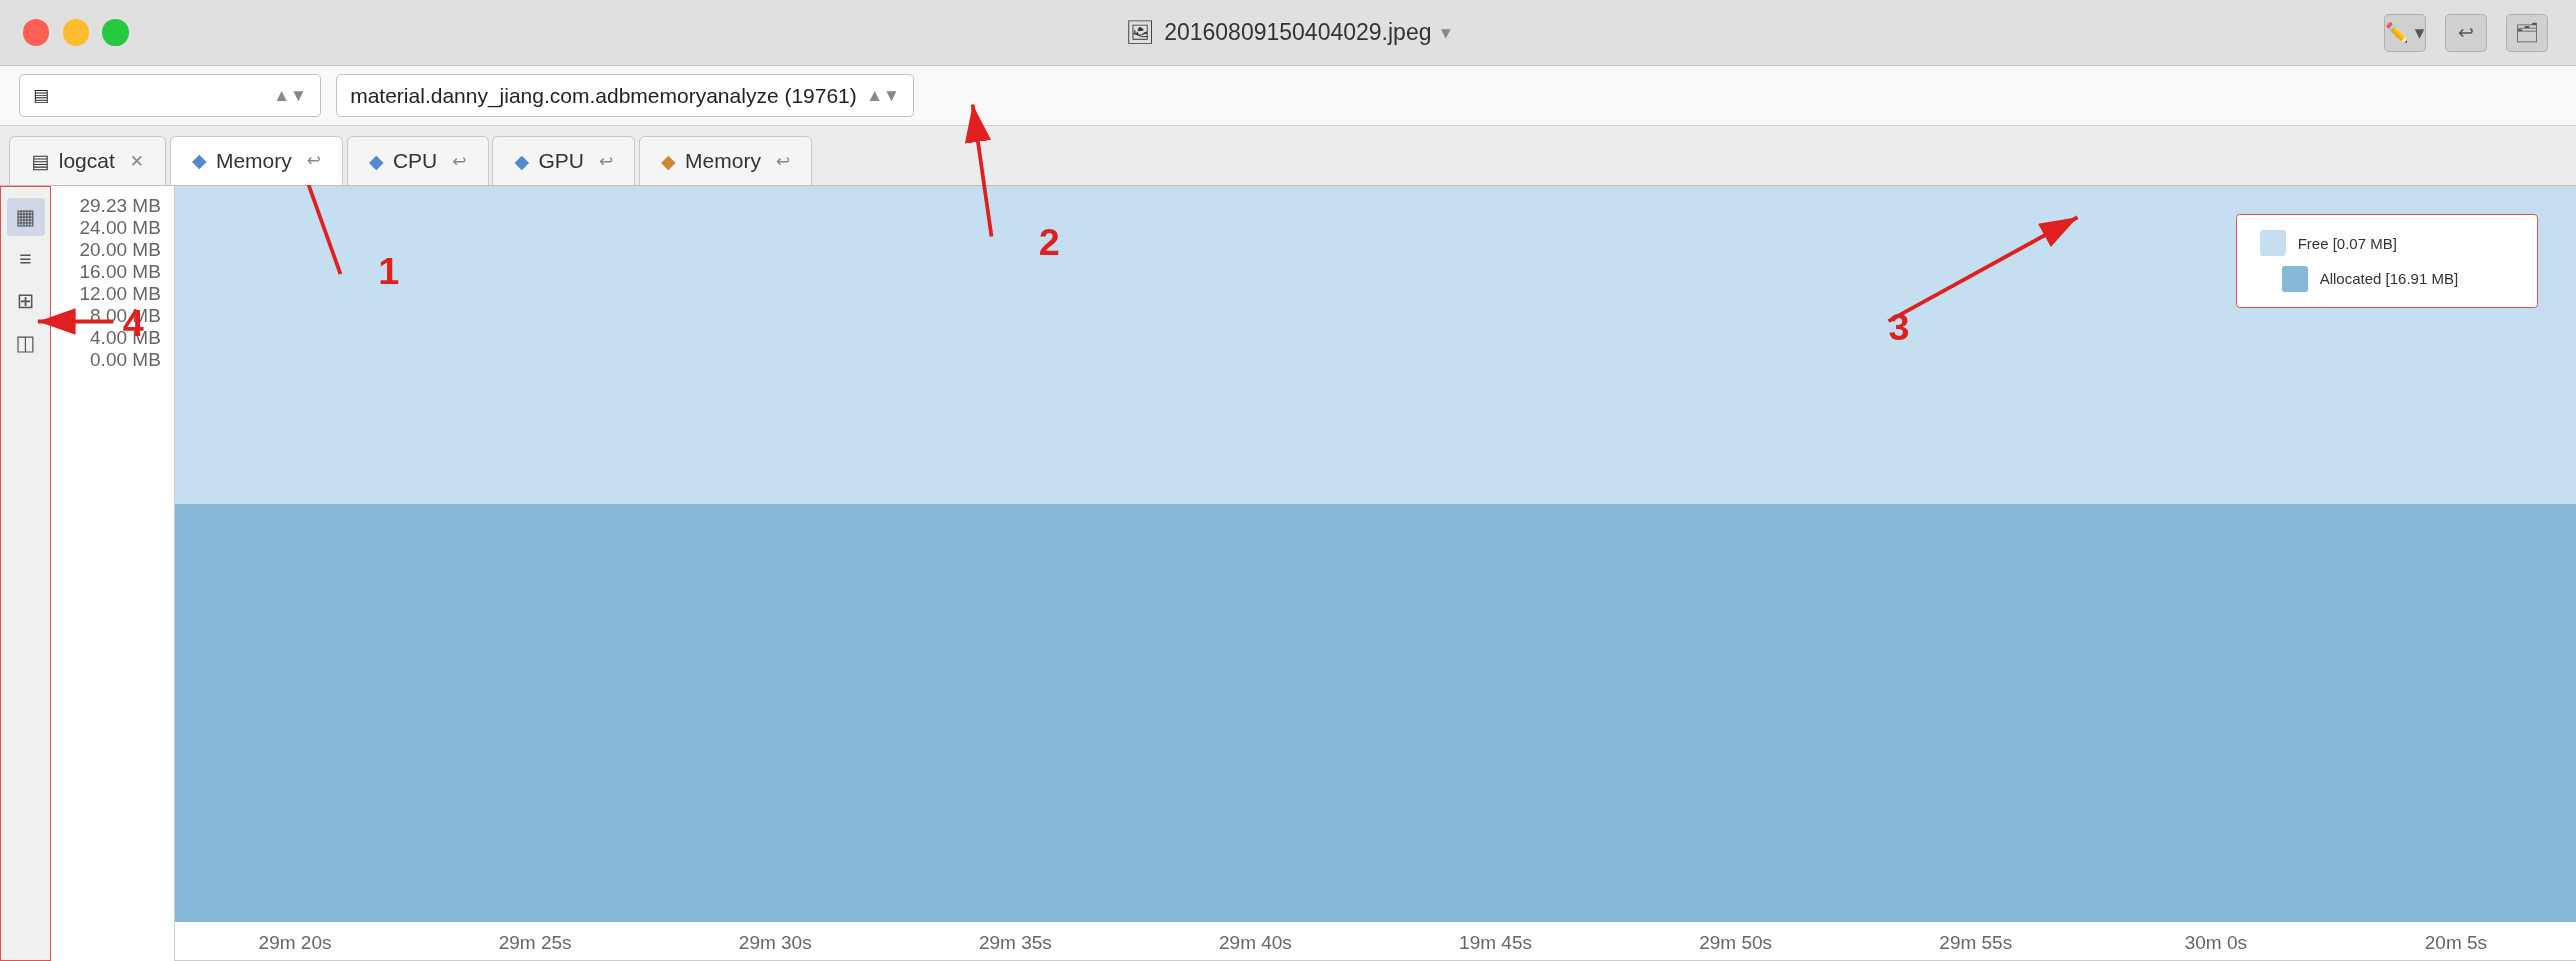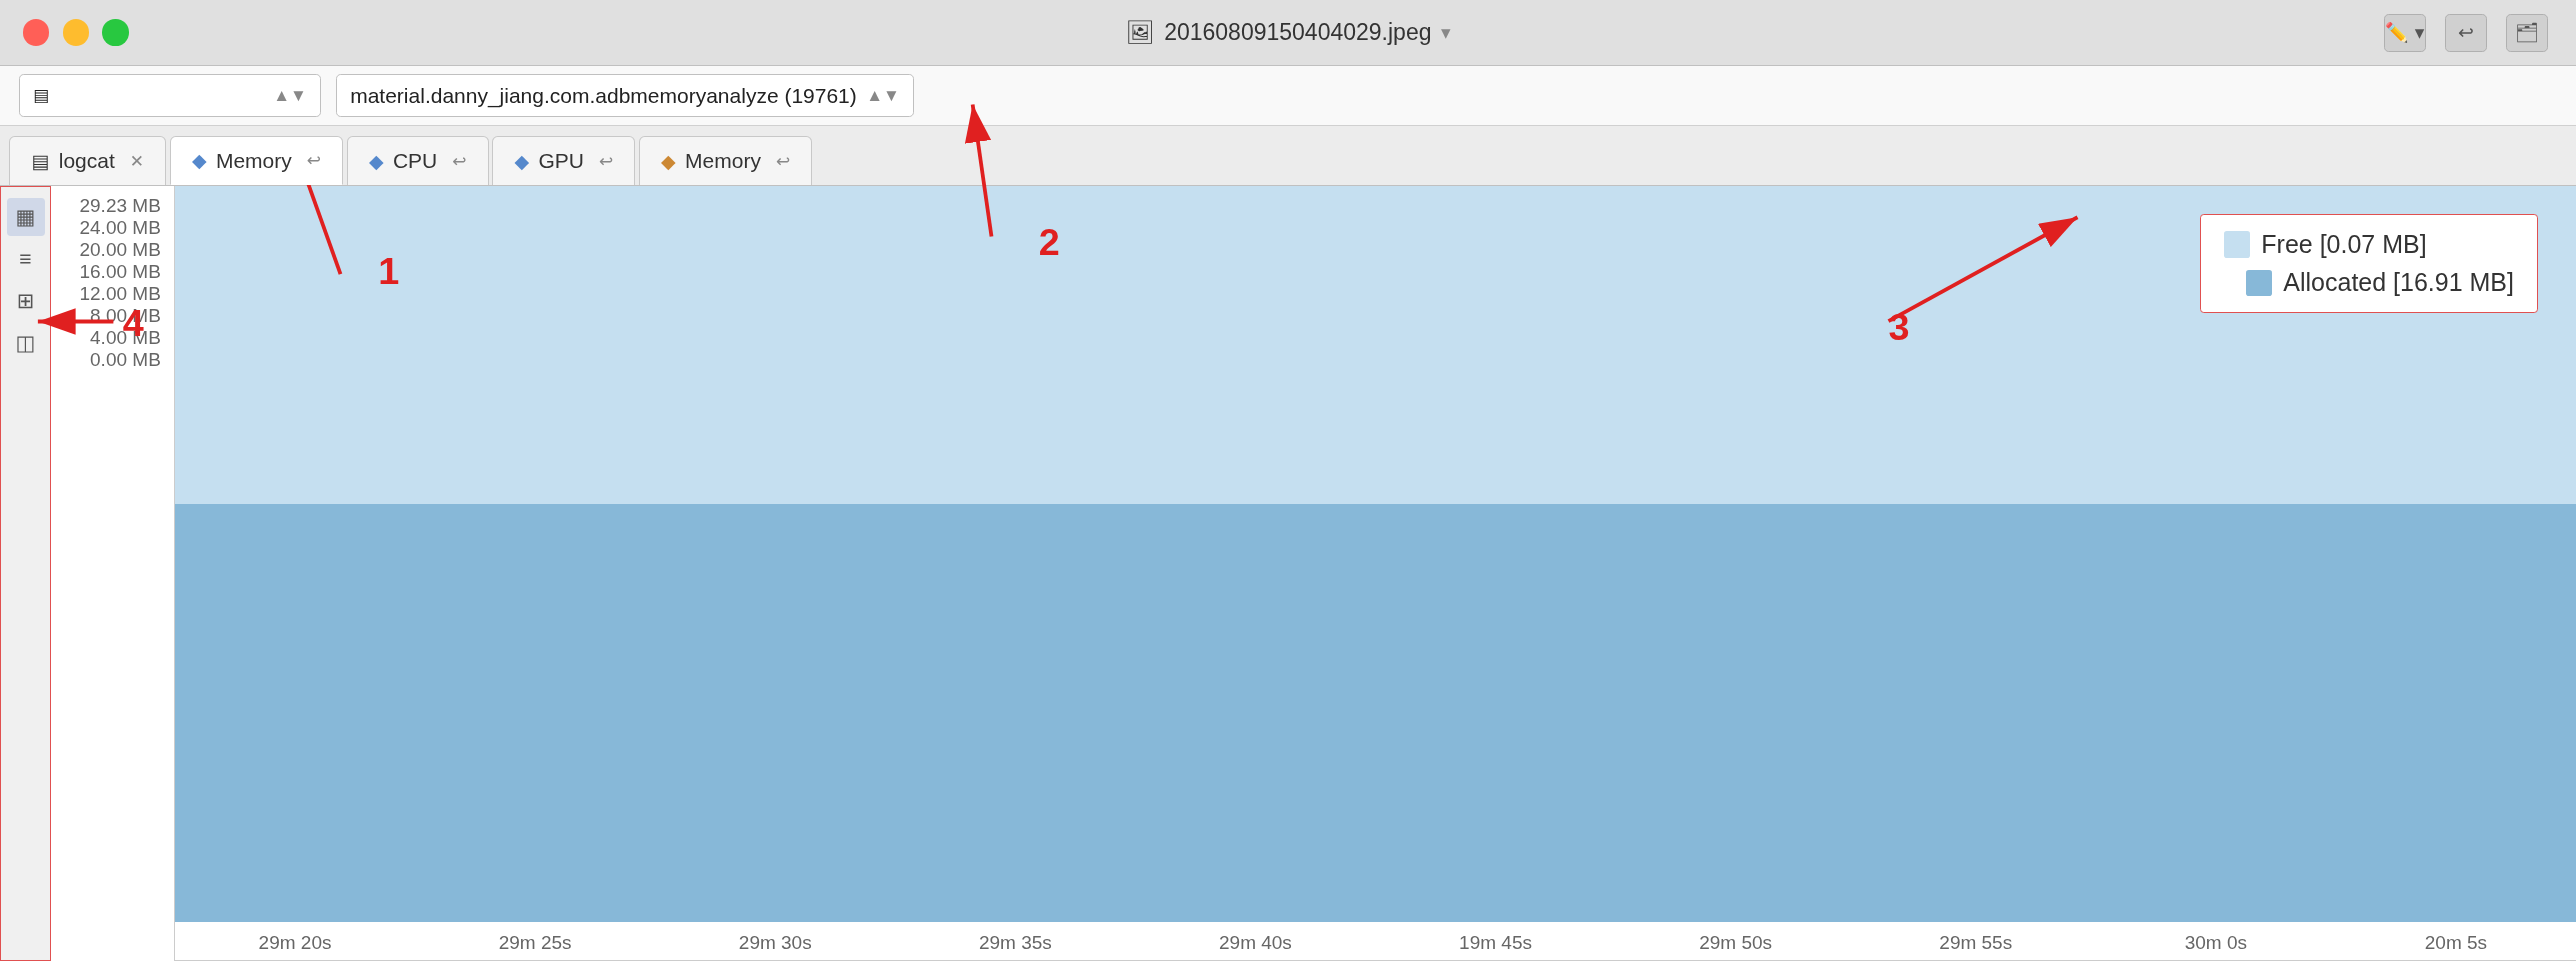--- a/index.html
+++ b/index.html
@@ -243,21 +243,21 @@
 
     
     .legend {
       position: absolute;
       top: 28px;
       right: 38px;
       background: white;
       border: 1.9px solid #e05050;
       border-radius: 3.8px;
       padding: 15px 23px;
-      font-size: 25px;
+      font-size: 15px;
       color: #333;
       min-width: 302px;
     }
     .legend-item {
       display: flex;
       align-items: center;
       gap: 11.3px;
       margin-bottom: 9.4px;
     }
     .legend-item:last-child { margin-bottom: 0; margin-left: 22px; }

